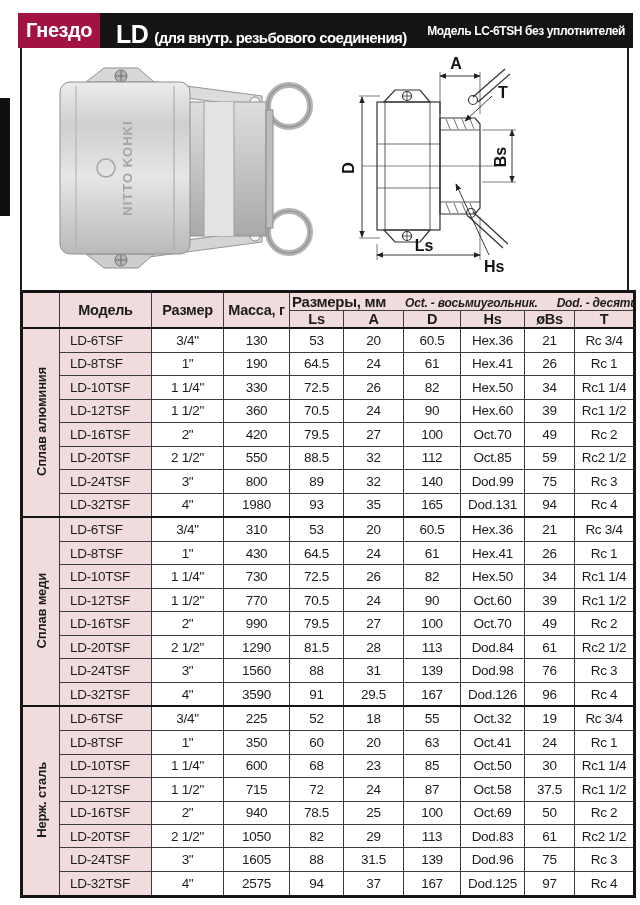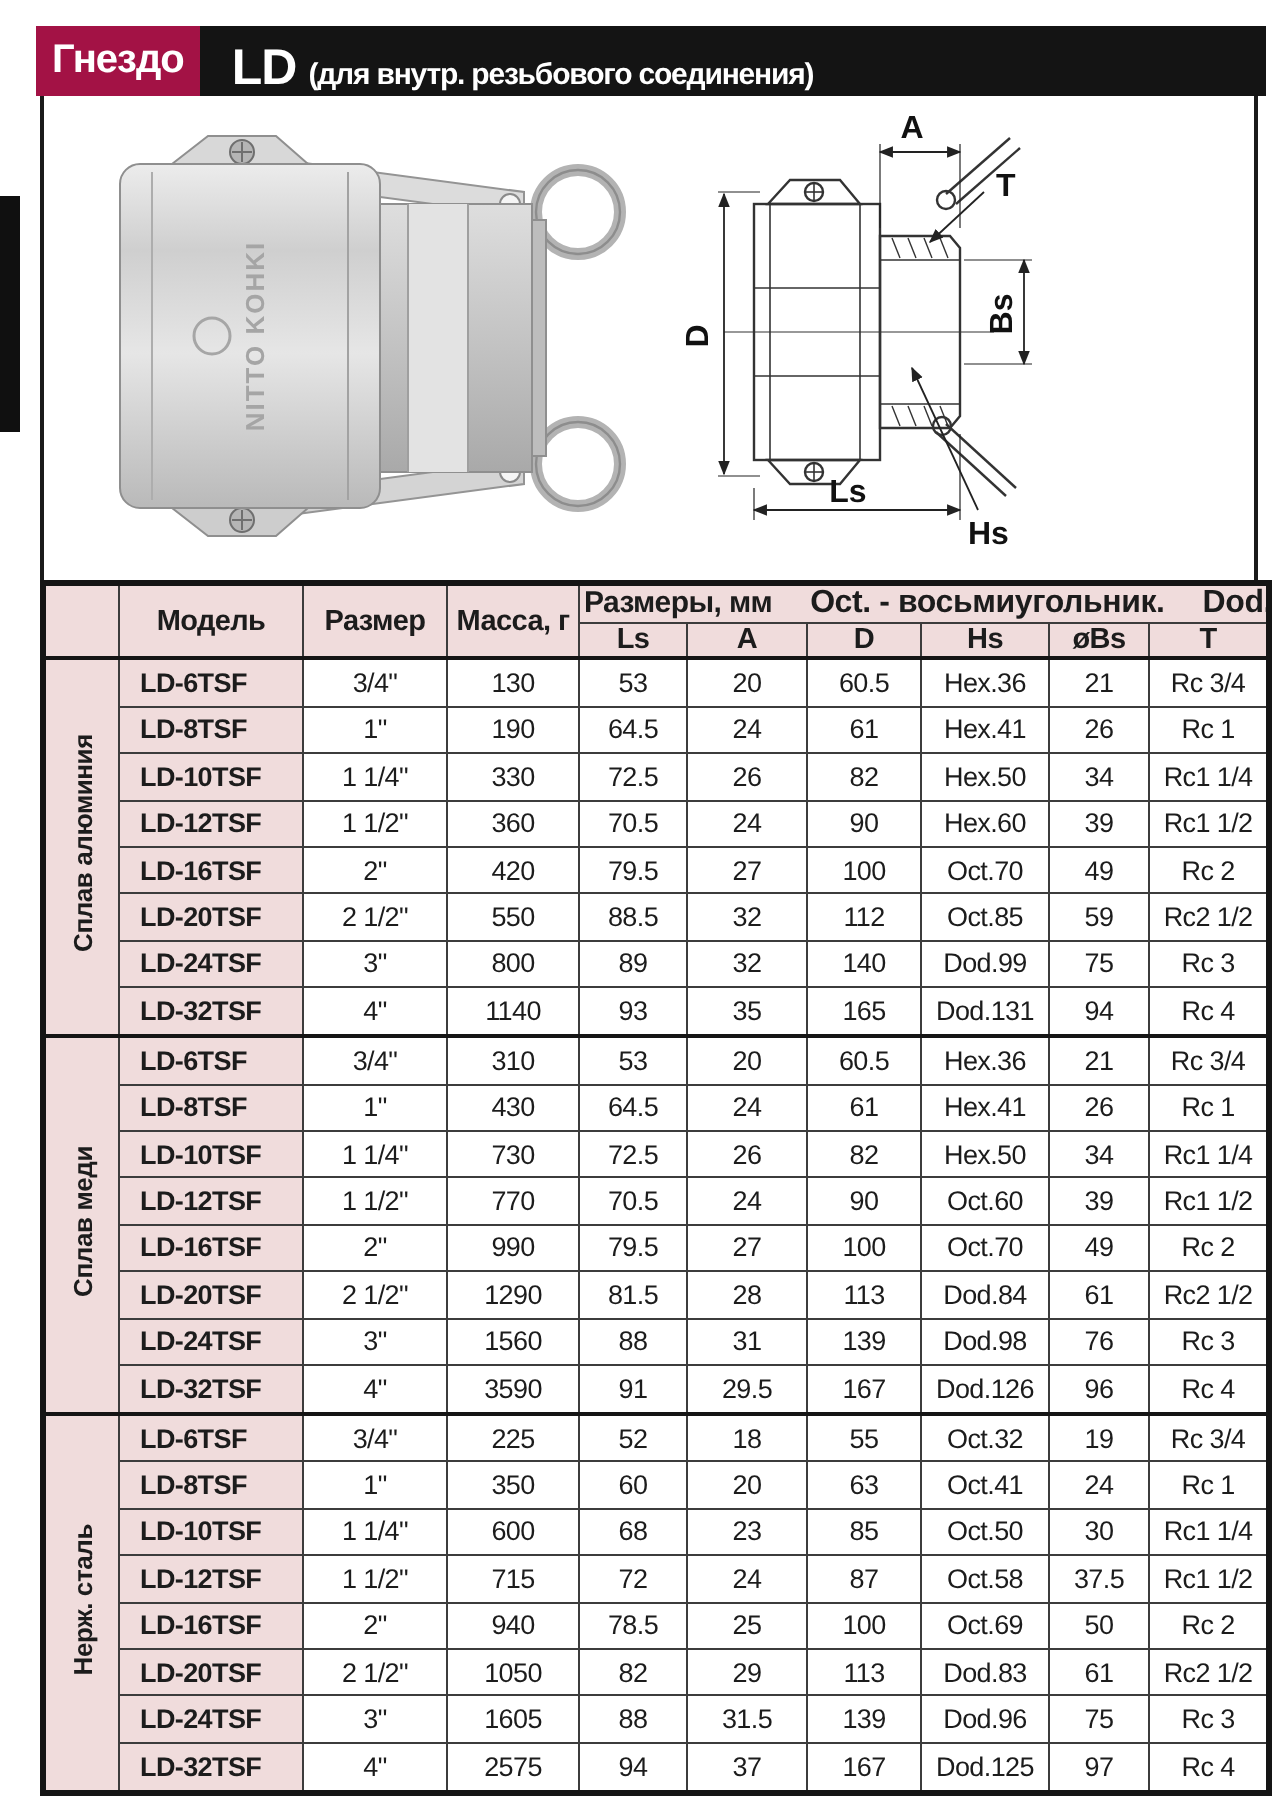--- a/index.html
+++ b/index.html
@@ -38,41 +38,42 @@
   .spec-table{position:absolute;left:20px;top:290px;width:613px;height:608px;
     border-collapse:collapse;table-layout:fixed;border:3px solid var(--heavy);padding-left:31px;}
   .spec-table th,.spec-table td{border:1px solid var(--line);text-align:center;
     vertical-align:middle;font-size:13.5px;letter-spacing:-0.3px;padding:0 2px;
     overflow:hidden;white-space:nowrap;background:#fff;}
   .spec-table thead th{background:var(--pink);font-weight:bold;font-size:14.5px;}
   .spec-table thead tr:last-child th{border-bottom:2px solid var(--heavy);}
   .dims-group{padding:0 4px;}
   .dims-group .inner{display:flex;align-items:baseline;justify-content:space-evenly;gap:19px;}
   .dims-group .g-title{font-size:15px;font-weight:bold;}
-  .dims-group .g-note{font-size:16px;font-weight:bold;letter-spacing:-0.2px;}
+  .dims-group .g-note{font-size:12px;font-weight:bold;letter-spacing:-0.2px;font-style:italic;}
   .corner-cell{background:var(--pink);}
   .material-cell{background:var(--pink) !important;}
   .material-cell span{display:inline-block;writing-mode:vertical-rl;
     transform:rotate(180deg);font-weight:bold;font-size:13px;white-space:nowrap;
     letter-spacing:-0.2px;}
-  .model-cell{background:var(--pink) !important;font-weight:bold;text-align:left !important;
+  .model-cell{background:var(--pink) !important;font-weight:normal;text-align:left !important;
     padding-left:10px !important;}
   tr.group-start td{border-top:2.5px solid var(--heavy);}
 </style>
 </head>
 <body>
 
 <div class="page">
 
   <div class="header-bar">
     <div class="type-badge">Гнездо</div>
     <div class="series-wrap">
       <span class="series-code">LD</span>
       <span class="series-note">(для внутр. резьбового соединения)</span>
     </div>
+    <div class="model-note">Модель LC-6TSH без уплотнителей</div>
   </div>
 
   <div class="illustration">
     <div class="edge-left"></div>
     <div class="edge-right"></div>
 
     <div class="photo-box">
       <svg width="300" height="212" viewBox="0 0 300 212">
         <defs>
           <linearGradient id="met1" x1="0" y1="0" x2="0" y2="1">
@@ -308,21 +309,21 @@
           <td>89</td>
           <td>32</td>
           <td>140</td>
           <td>Dod.99</td>
           <td>75</td>
           <td>Rc 3</td>
         </tr>
         <tr>
           <td class="model-cell">LD-32TSF</td>
           <td>4"</td>
-          <td>1140</td>
+          <td>1980</td>
           <td>93</td>
           <td>35</td>
           <td>165</td>
           <td>Dod.131</td>
           <td>94</td>
           <td>Rc 4</td>
         </tr>
         <tr class="group-start">
           <td class="material-cell" rowspan="8"><span>Сплав меди</span></td>
           <td class="model-cell">LD-6TSF</td>

